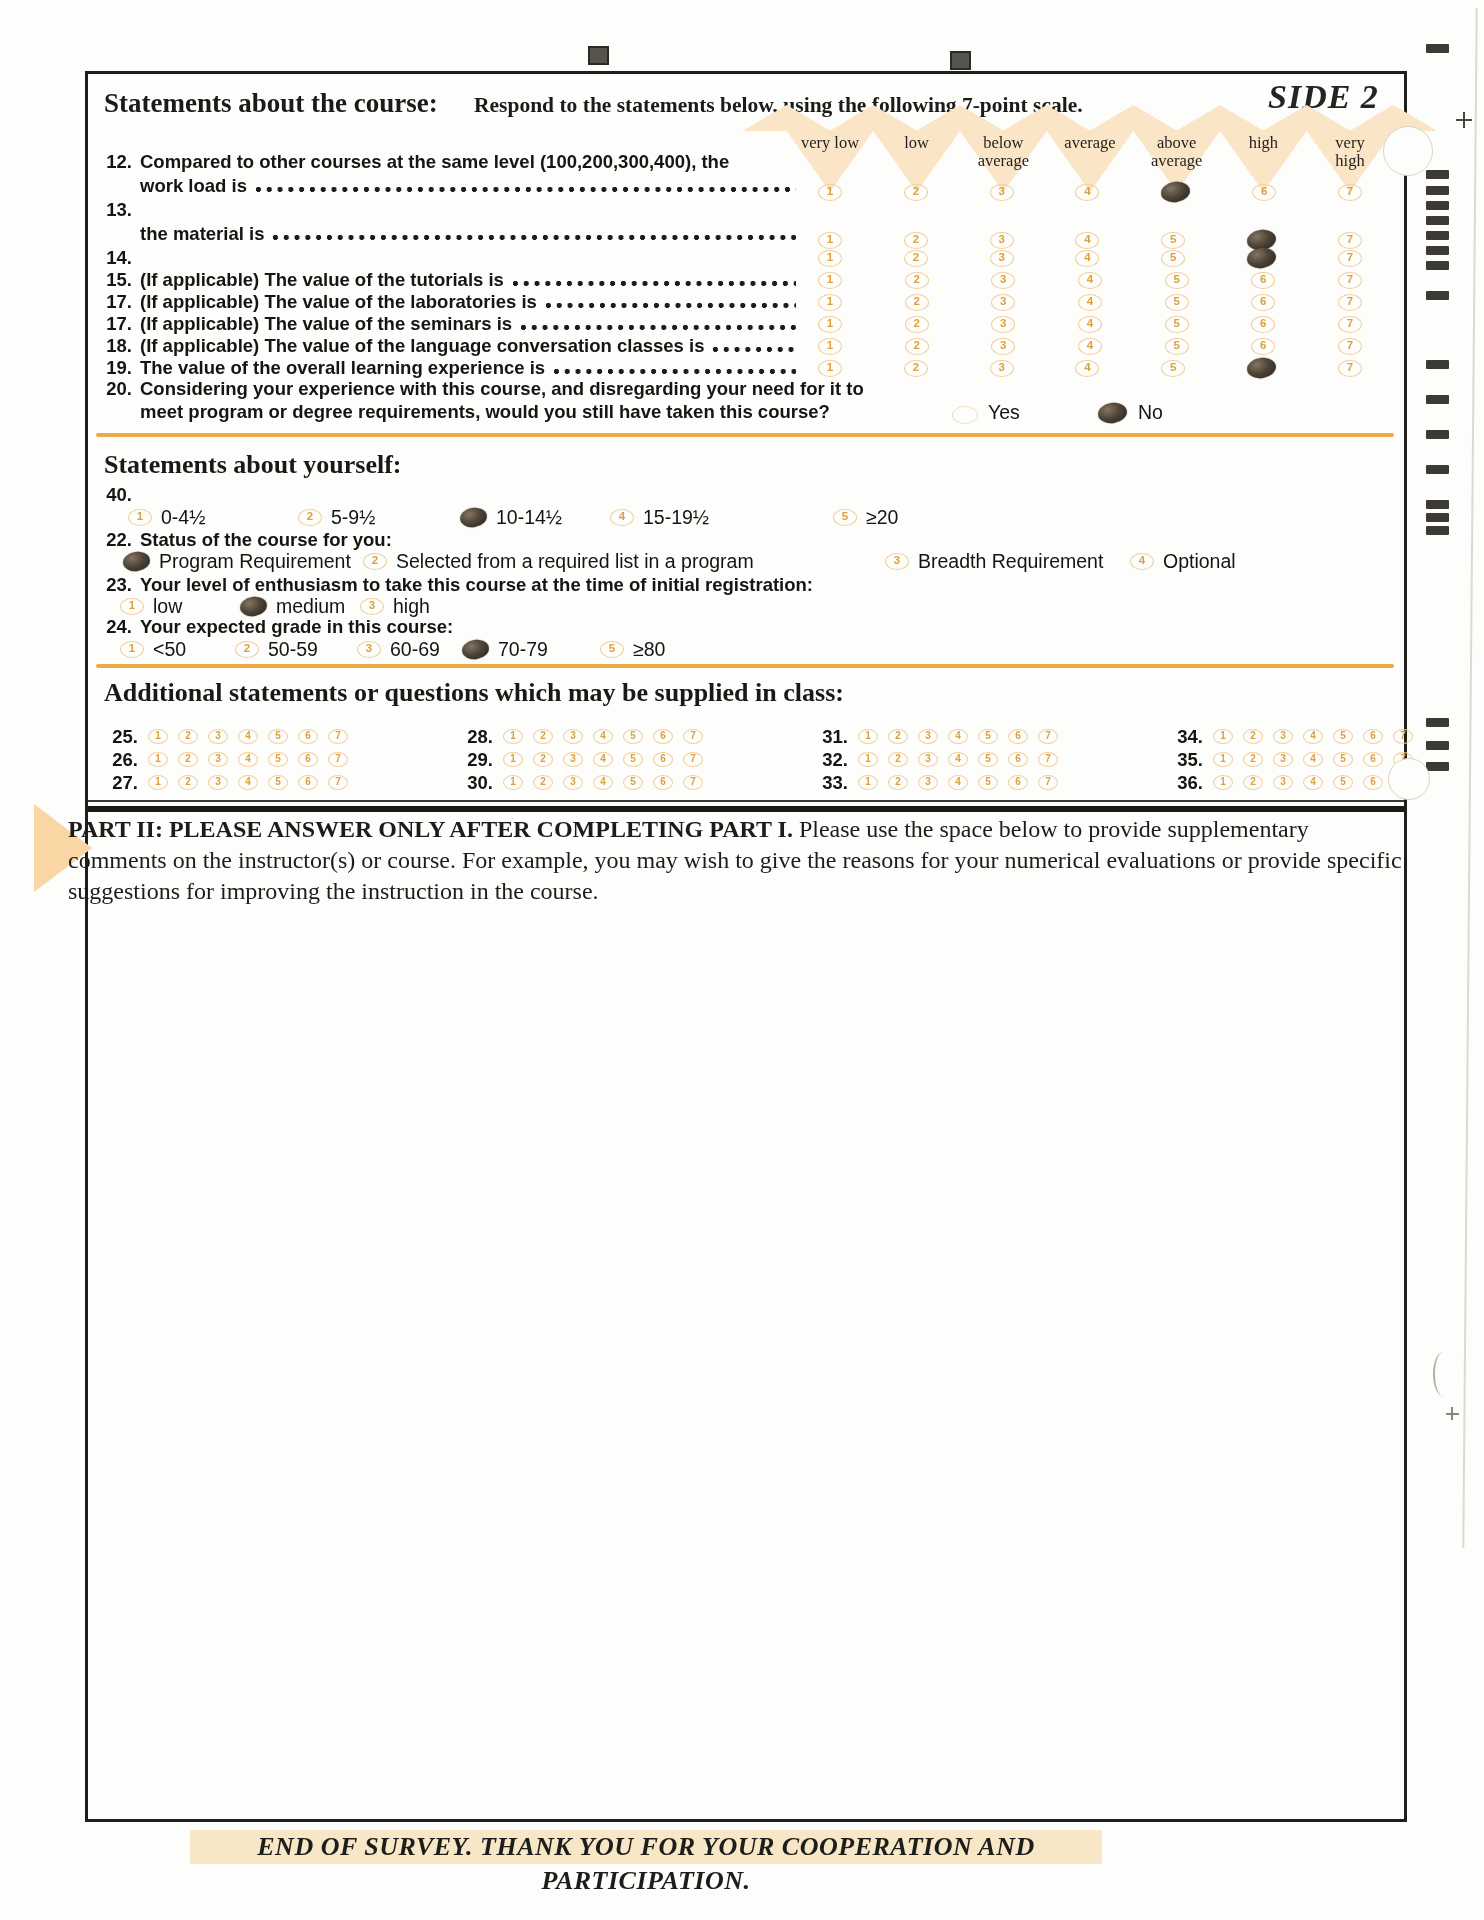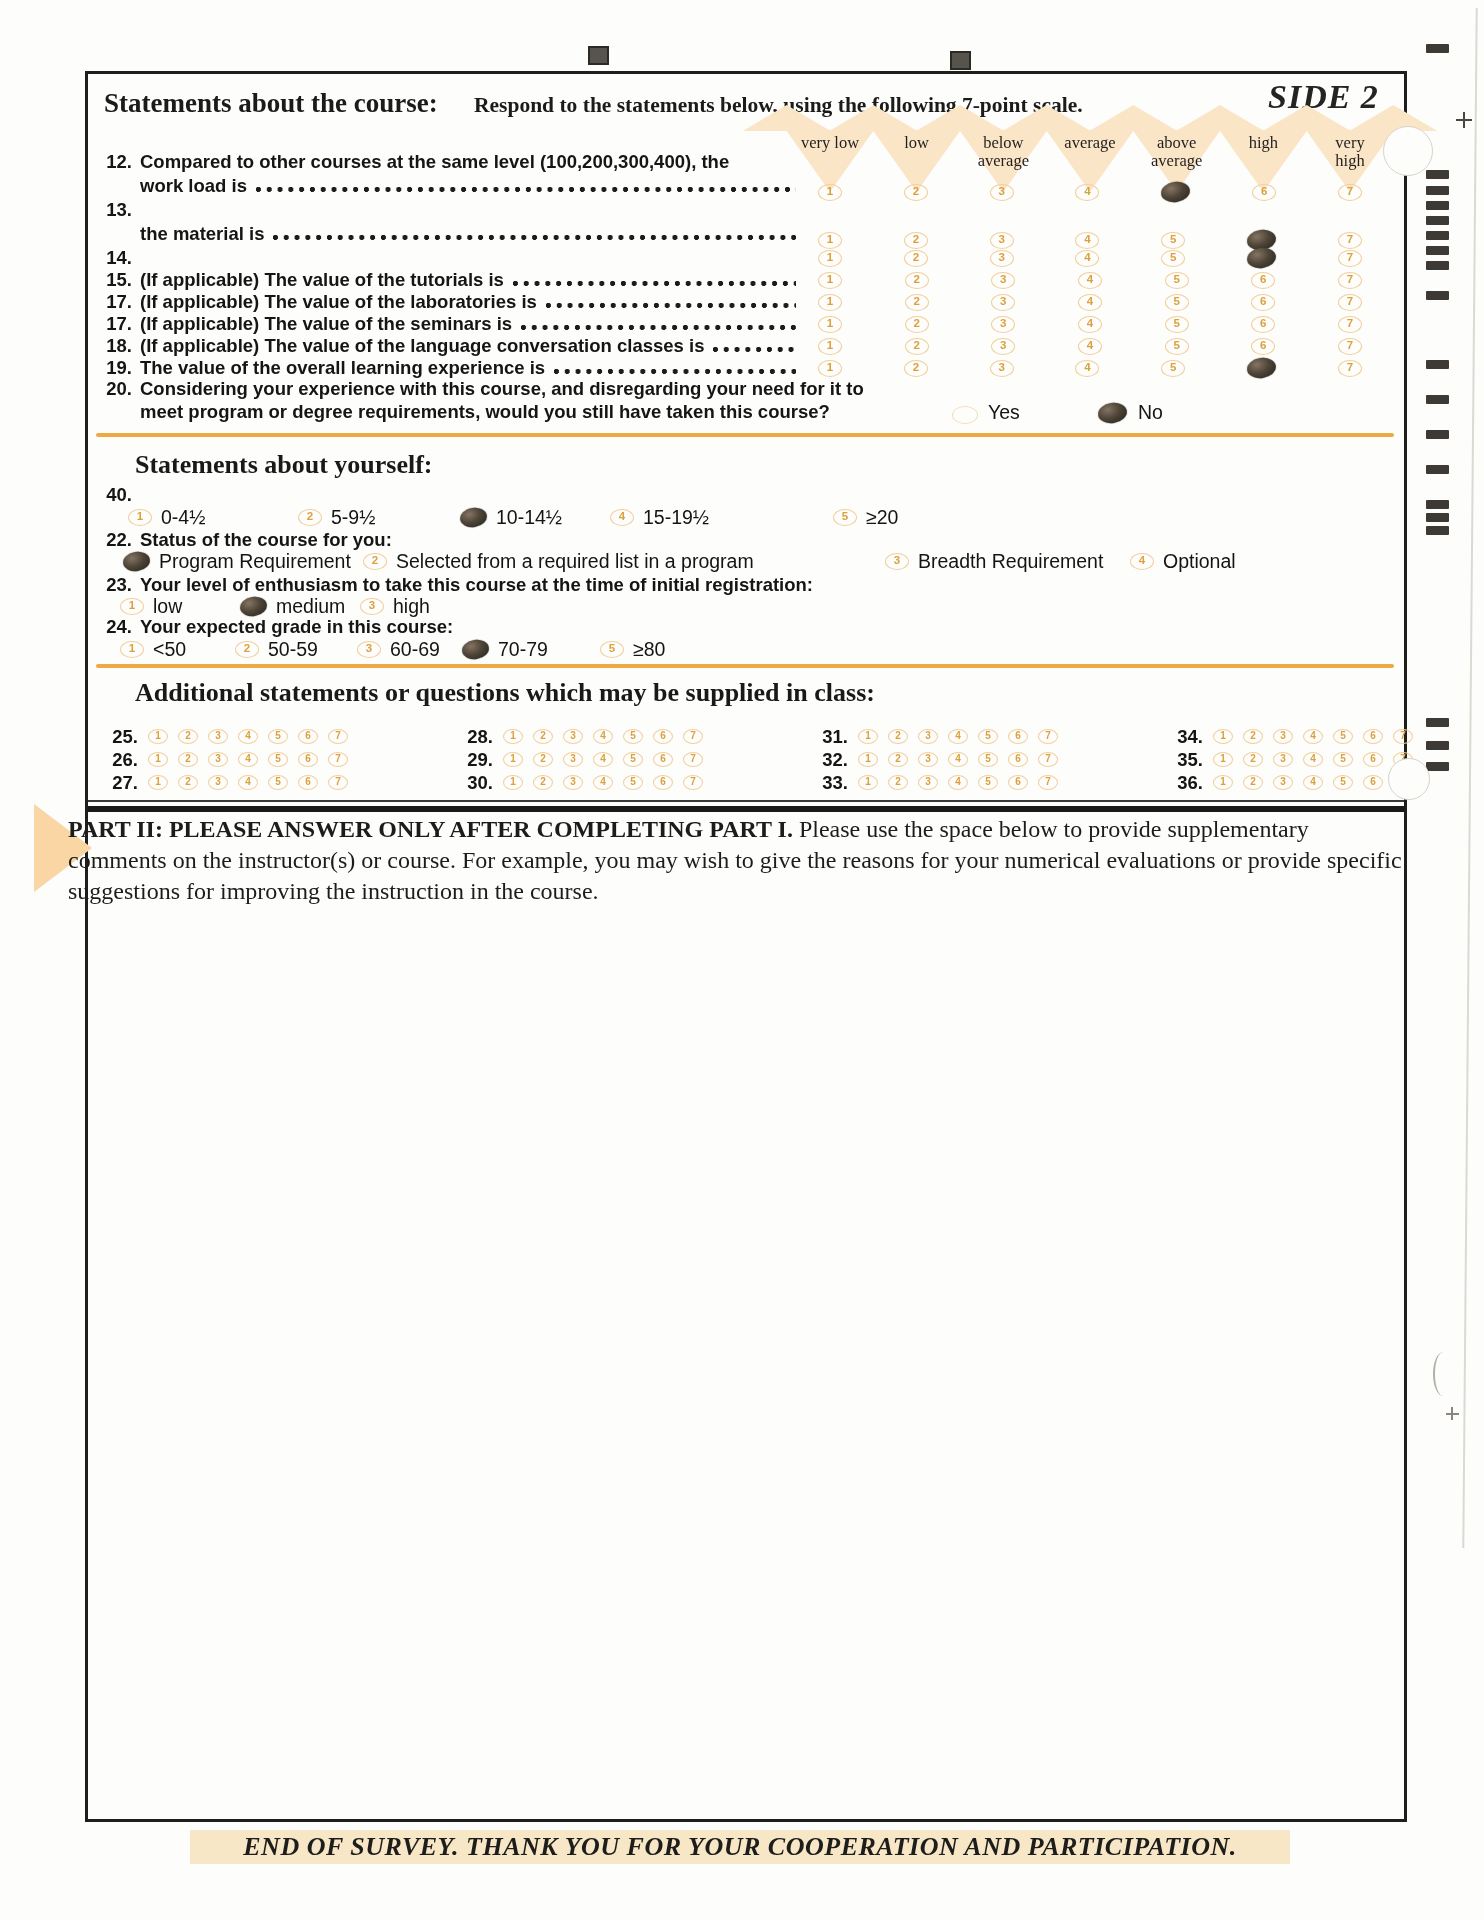--- a/index.html
+++ b/index.html
@@ -9,21 +9,21 @@
 
   
   .formbox{position:absolute;left:85px;top:71px;width:1322px;height:1751px;
            border:3px solid #1e1e1c;box-sizing:border-box;}
 
   
   .h-course{position:absolute;left:104px;top:88px;font:700 27px "Liberation Serif",serif;color:#1b1b19;}
   .h-sub{position:absolute;left:474px;top:93px;font:700 21.5px "Liberation Serif",serif;color:#1b1b19;}
   .side{position:absolute;left:1268px;top:78px;font:italic 700 34px "Liberation Serif",serif;
         letter-spacing:1px;color:#242422;}
-  .sectitle{position:absolute;font:700 26px "Liberation Serif",serif;color:#191917;margin-left:31px;}
+  .sectitle{position:absolute;font:700 26px "Liberation Serif",serif;color:#191917;}
 
   
   .tri{position:absolute;background:#fbe5c7;}
   .tri.down{clip-path:polygon(0 0,100% 0,50% 100%);}
   .tri.up{clip-path:polygon(50% 0,100% 100%,0 100%);}
   .scalelabel{position:absolute;width:90px;text-align:center;
               font:400 16.5px/17.5px "Liberation Serif",serif;color:#201f1d;white-space:pre-line;}
 
   
   .qnum{position:absolute;width:34px;text-align:right;
@@ -56,21 +56,21 @@
 
   
   .arrow{position:absolute;left:34px;top:804px;width:0;height:0;
          border-top:44px solid transparent;border-bottom:44px solid transparent;
          border-left:58px solid #f9d6a4;}
   .p2wrap{position:absolute;left:68px;top:814px;width:1335px;
           font:400 24px/31px "Liberation Serif",serif;color:#1c1c1a;}
   .p2head{font-weight:700;}
 
   
-  .banner{position:absolute;left:190px;top:1830px;width:1100px;height:34px;background:#f8e7c6;
+  .banner{position:absolute;left:190px;top:1830px;width:912px;height:34px;background:#f8e7c6;
           text-align:center;font:italic 700 26px/34px "Liberation Serif",serif;
           color:#1d1d1b;letter-spacing:.5px;}
 
   
   .gsq{position:absolute;width:17px;height:15px;background:#57544e;border:2px solid #2c2a27;}
   .rdash{position:absolute;left:1426px;width:23px;height:9px;background:#3d3a36;border-radius:1px;}
   .hole{position:absolute;background:#fdfdfb;border-radius:50%;border:1px solid #d9d3c9;z-index:5;}
   .pedge{position:absolute;left:1469px;top:8px;width:1.5px;height:1540px;background:#dcd9d3;
          transform:rotate(.5deg);}
   .paren{position:absolute;left:1433px;top:1352px;width:18px;height:44px;

